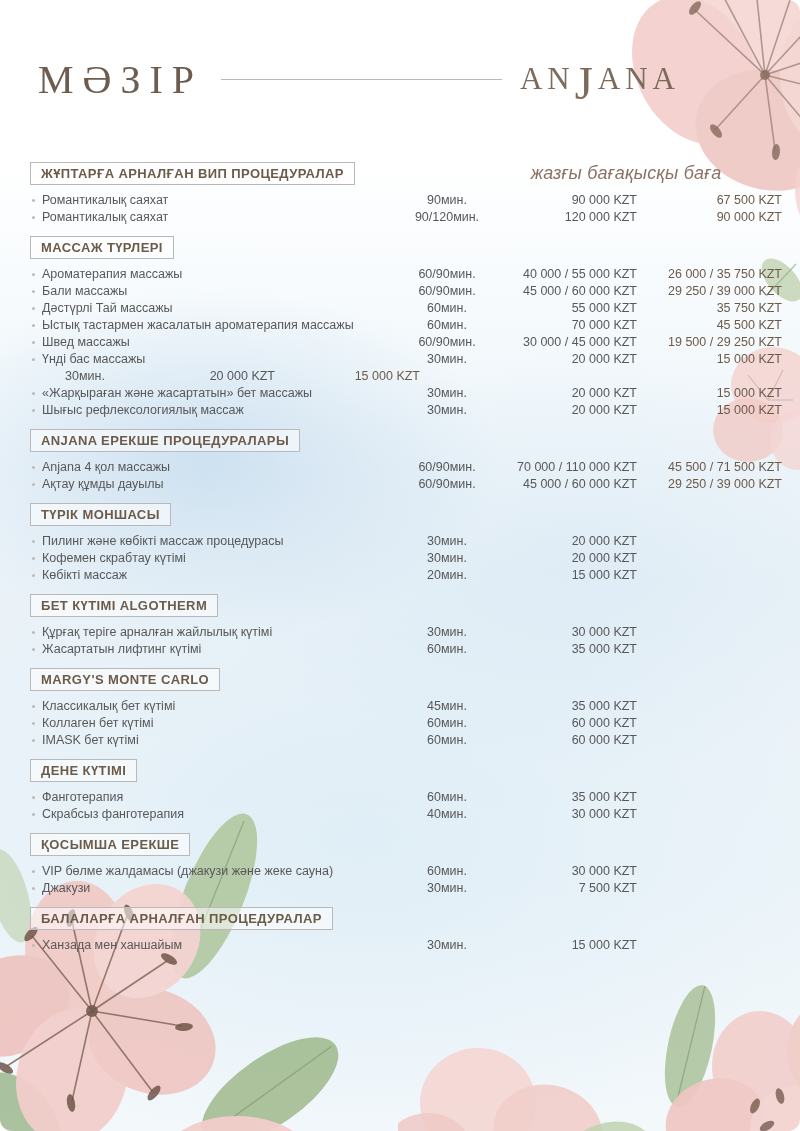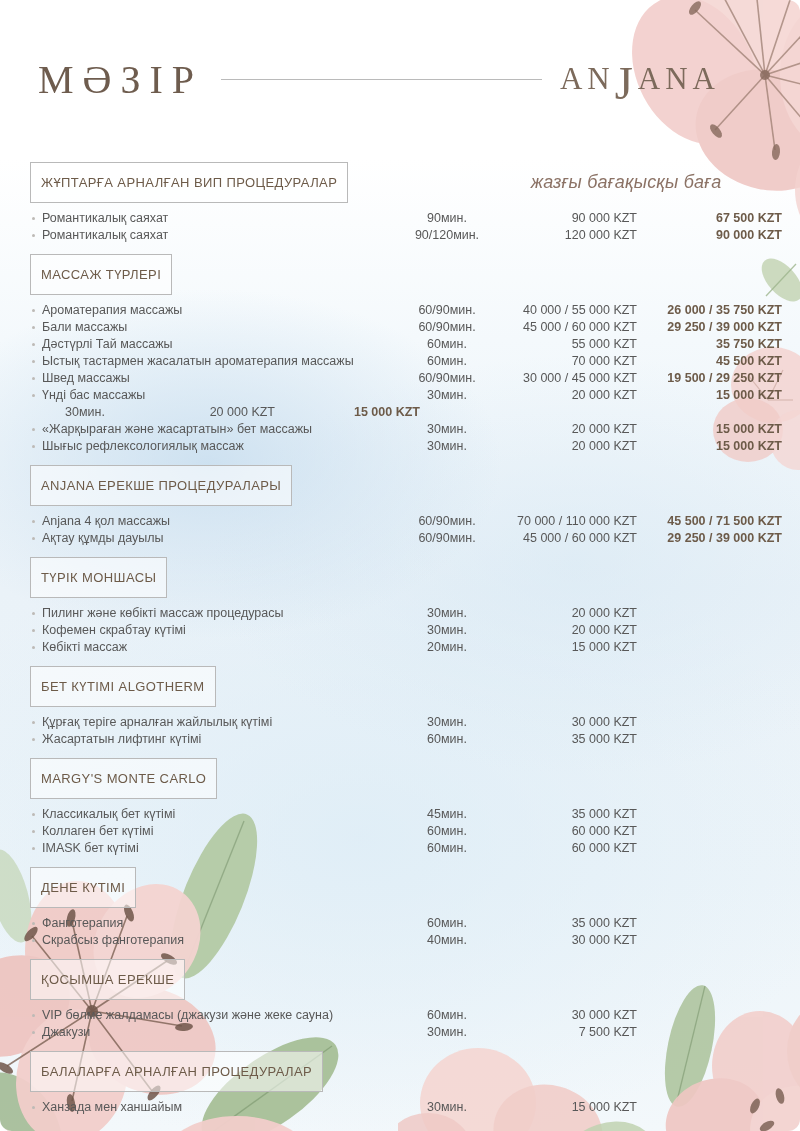--- a/index.html
+++ b/index.html
@@ -15,59 +15,59 @@
       radial-gradient(ellipse 420px 250px at 26% 41%, rgba(197,220,238,.80), rgba(197,220,238,0) 70%),
       radial-gradient(ellipse 520px 300px at 72% 50%, rgba(213,231,243,.55), rgba(213,231,243,0) 70%),
       radial-gradient(ellipse 650px 420px at 45% 74%, rgba(220,236,246,.75), rgba(220,236,246,0) 75%),
       linear-gradient(180deg,#ffffff 0%,#ffffff 14%,#f4f9fc 30%,#eaf2f8 52%,#ecf4f9 78%,#f3f8fb 100%);
   }
   .decor{position:absolute; z-index:0; pointer-events:none;}
 
   
   .header{
     position:relative; z-index:2; display:flex; align-items:center;
-    margin-top:50px; padding:0 80px 0 38px; height:58px;
+    margin-top:50px; padding:0 120px 0 38px; height:58px;
   }
   .logo-mazir{
     font-family:"Liberation Serif", serif; font-size:40px; letter-spacing:9px;
     color:var(--logo); white-space:nowrap;
   }
   .header-line{flex:1; height:1px; background:#a3a3a3; margin:0 18px; opacity:.75;}
   .logo-anjana{
     font-family:"Liberation Serif", serif; font-size:31px; letter-spacing:5px;
     color:#7c6a5b; white-space:nowrap;
   }
   .logo-anjana .big-j{font-size:1.5em; line-height:0; vertical-align:-0.22em;}
 
   
   .menu{position:relative; z-index:2; padding:54px 30px 0 30px;}
   .menu-section{margin-bottom:10px;}
   .section-header-row{display:flex; align-items:center; margin-bottom:7px;}
   .section-title-box{
     display:inline-block; border:1px solid var(--border);
     background:rgba(255,255,255,.55);
-    padding:12px 10px; font-size:13px; font-weight:normal; letter-spacing:.4px;
+    padding:3px 10px; font-size:13px; font-weight:bold; letter-spacing:.4px;
     color:var(--brown); white-space:nowrap;
   }
   .header-spacer{flex:1;}
   .col-label{
     font-size:18px; color:var(--accent); letter-spacing:.2px; white-space:nowrap;font-style:italic;
   }
   .col-label.summer{width:135px; text-align:right;}
   .col-label.winter{width:145px; text-align:left;}
 
   .menu-row{display:flex; align-items:baseline; line-height:17px; font-size:12.5px; color:var(--text);}
   .item-name{flex:0 0 350px; position:relative; padding-left:12px; white-space:nowrap; overflow:hidden;}
   .item-name::before{
     content:""; position:absolute; left:2px; top:7px; width:3px; height:3px;
     border-radius:50%; background:#bdbab6;
   }
   .item-duration{flex:0 0 110px; text-align:center; white-space:nowrap;}
   .item-summer{flex:0 0 135px; text-align:right; white-space:nowrap;}
-  .item-winter{flex:0 0 145px; text-align:right; white-space:nowrap; font-weight:bold; color:var(--brown);}
+  .item-winter{flex:0 0 145px; text-align:right; white-space:nowrap; font-weight:normal; color:var(--brown);}
 
   
   .footer-link{
     position:absolute; z-index:2; left:0; right:0; bottom:66px; text-align:center;
     font-size:15px; font-weight:bold; letter-spacing:.6px; color:#6b5a49;
     text-decoration:underline; text-underline-offset:3px; display:block;
   }
 </style>
 </head>
 <body>

